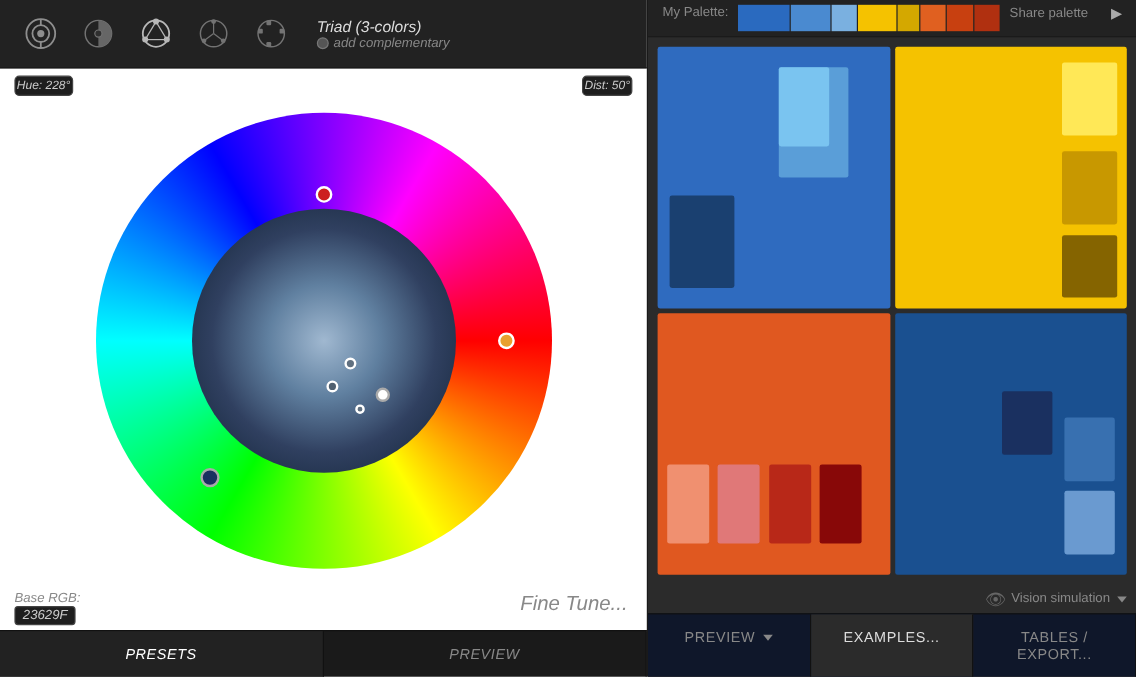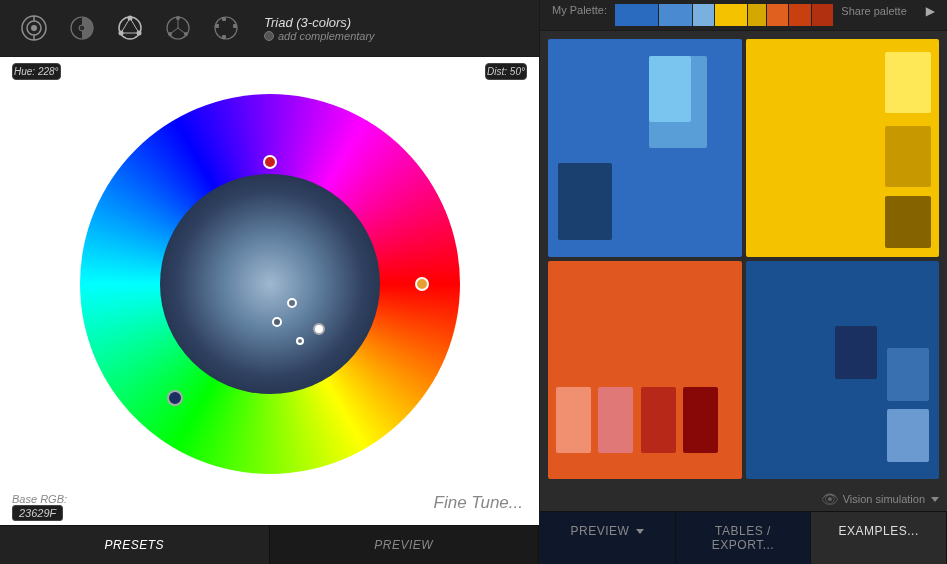--- a/index.html
+++ b/index.html
@@ -522,21 +522,21 @@
         <span>Vision simulation</span>
         <span class="chevron-down"></span>
       </div>
     </div>
 
     <div class="right-bottom-tabs">
       <div class="right-bottom-tab">
         <span>PREVIEW</span>
         <span class="chevron-down"></span>
       </div>
+      <div class="right-bottom-tab active">
+        <span>EXAMPLES...</span>
+      </div>
       <div class="right-bottom-tab">
         <span>TABLES / EXPORT...</span>
       </div>
-      <div class="right-bottom-tab active">
-        <span>EXAMPLES...</span>
-      </div>
     </div>
   </div>
 </div>
 
 </body></html>

